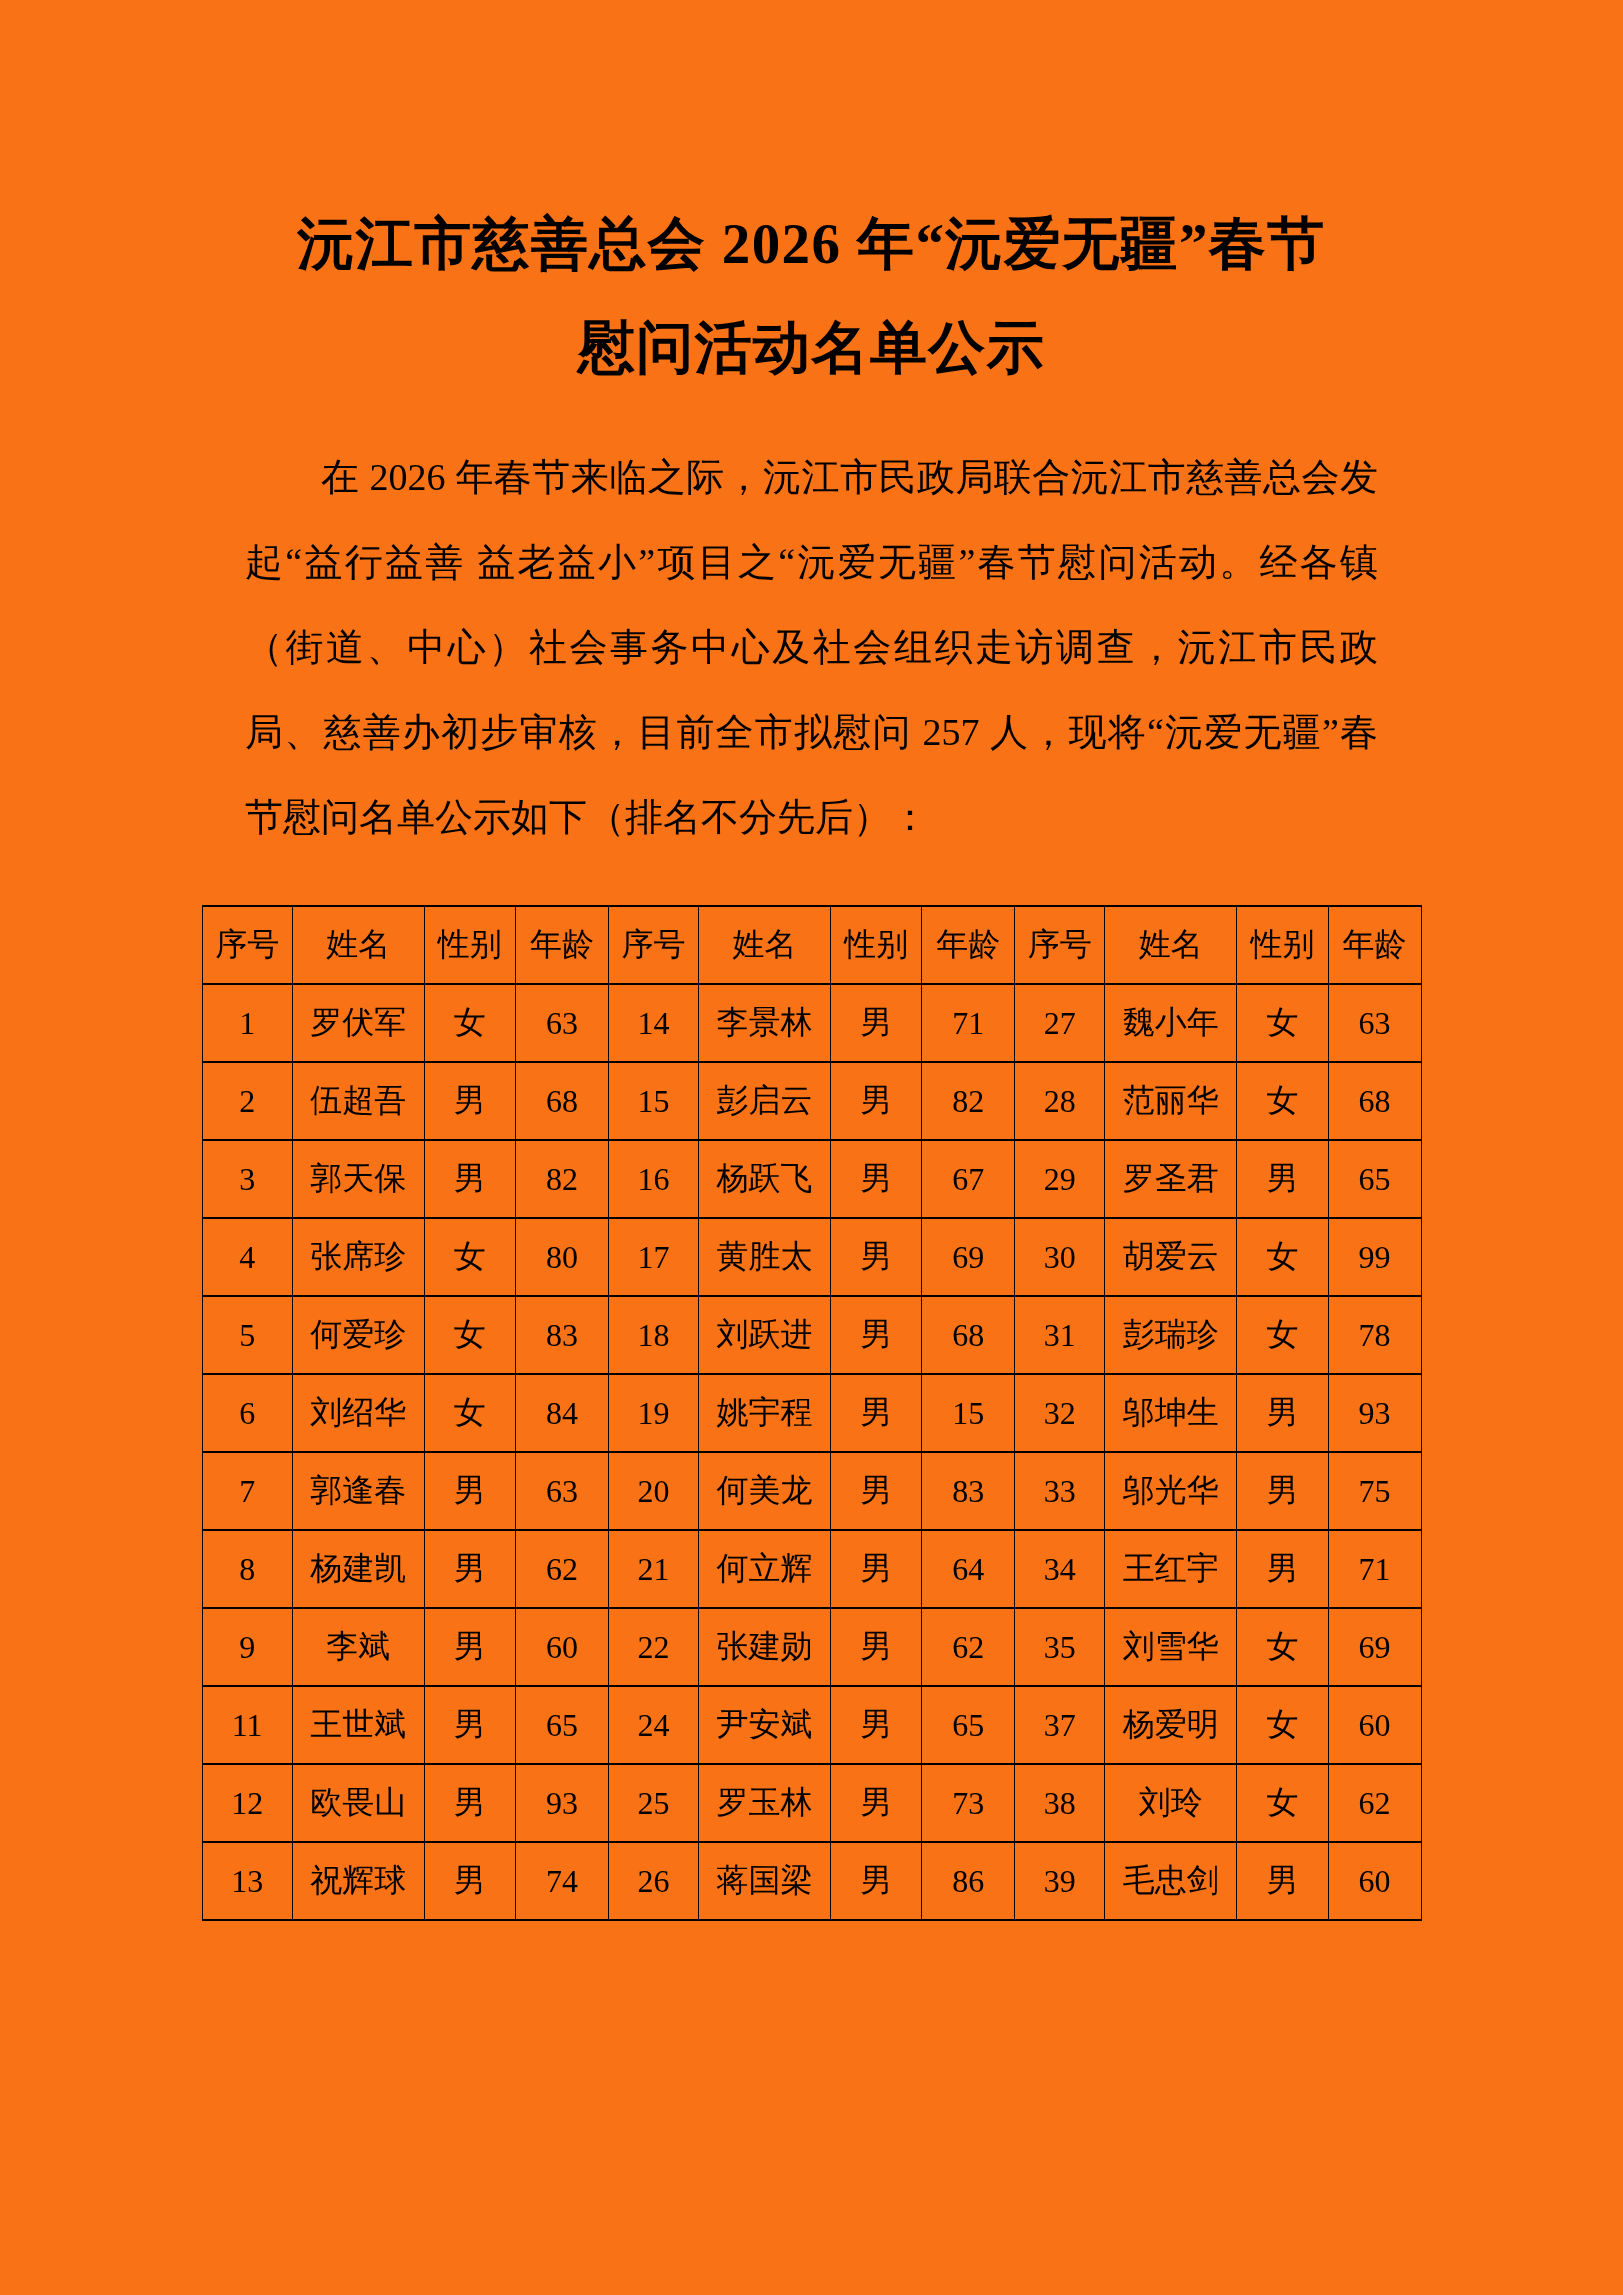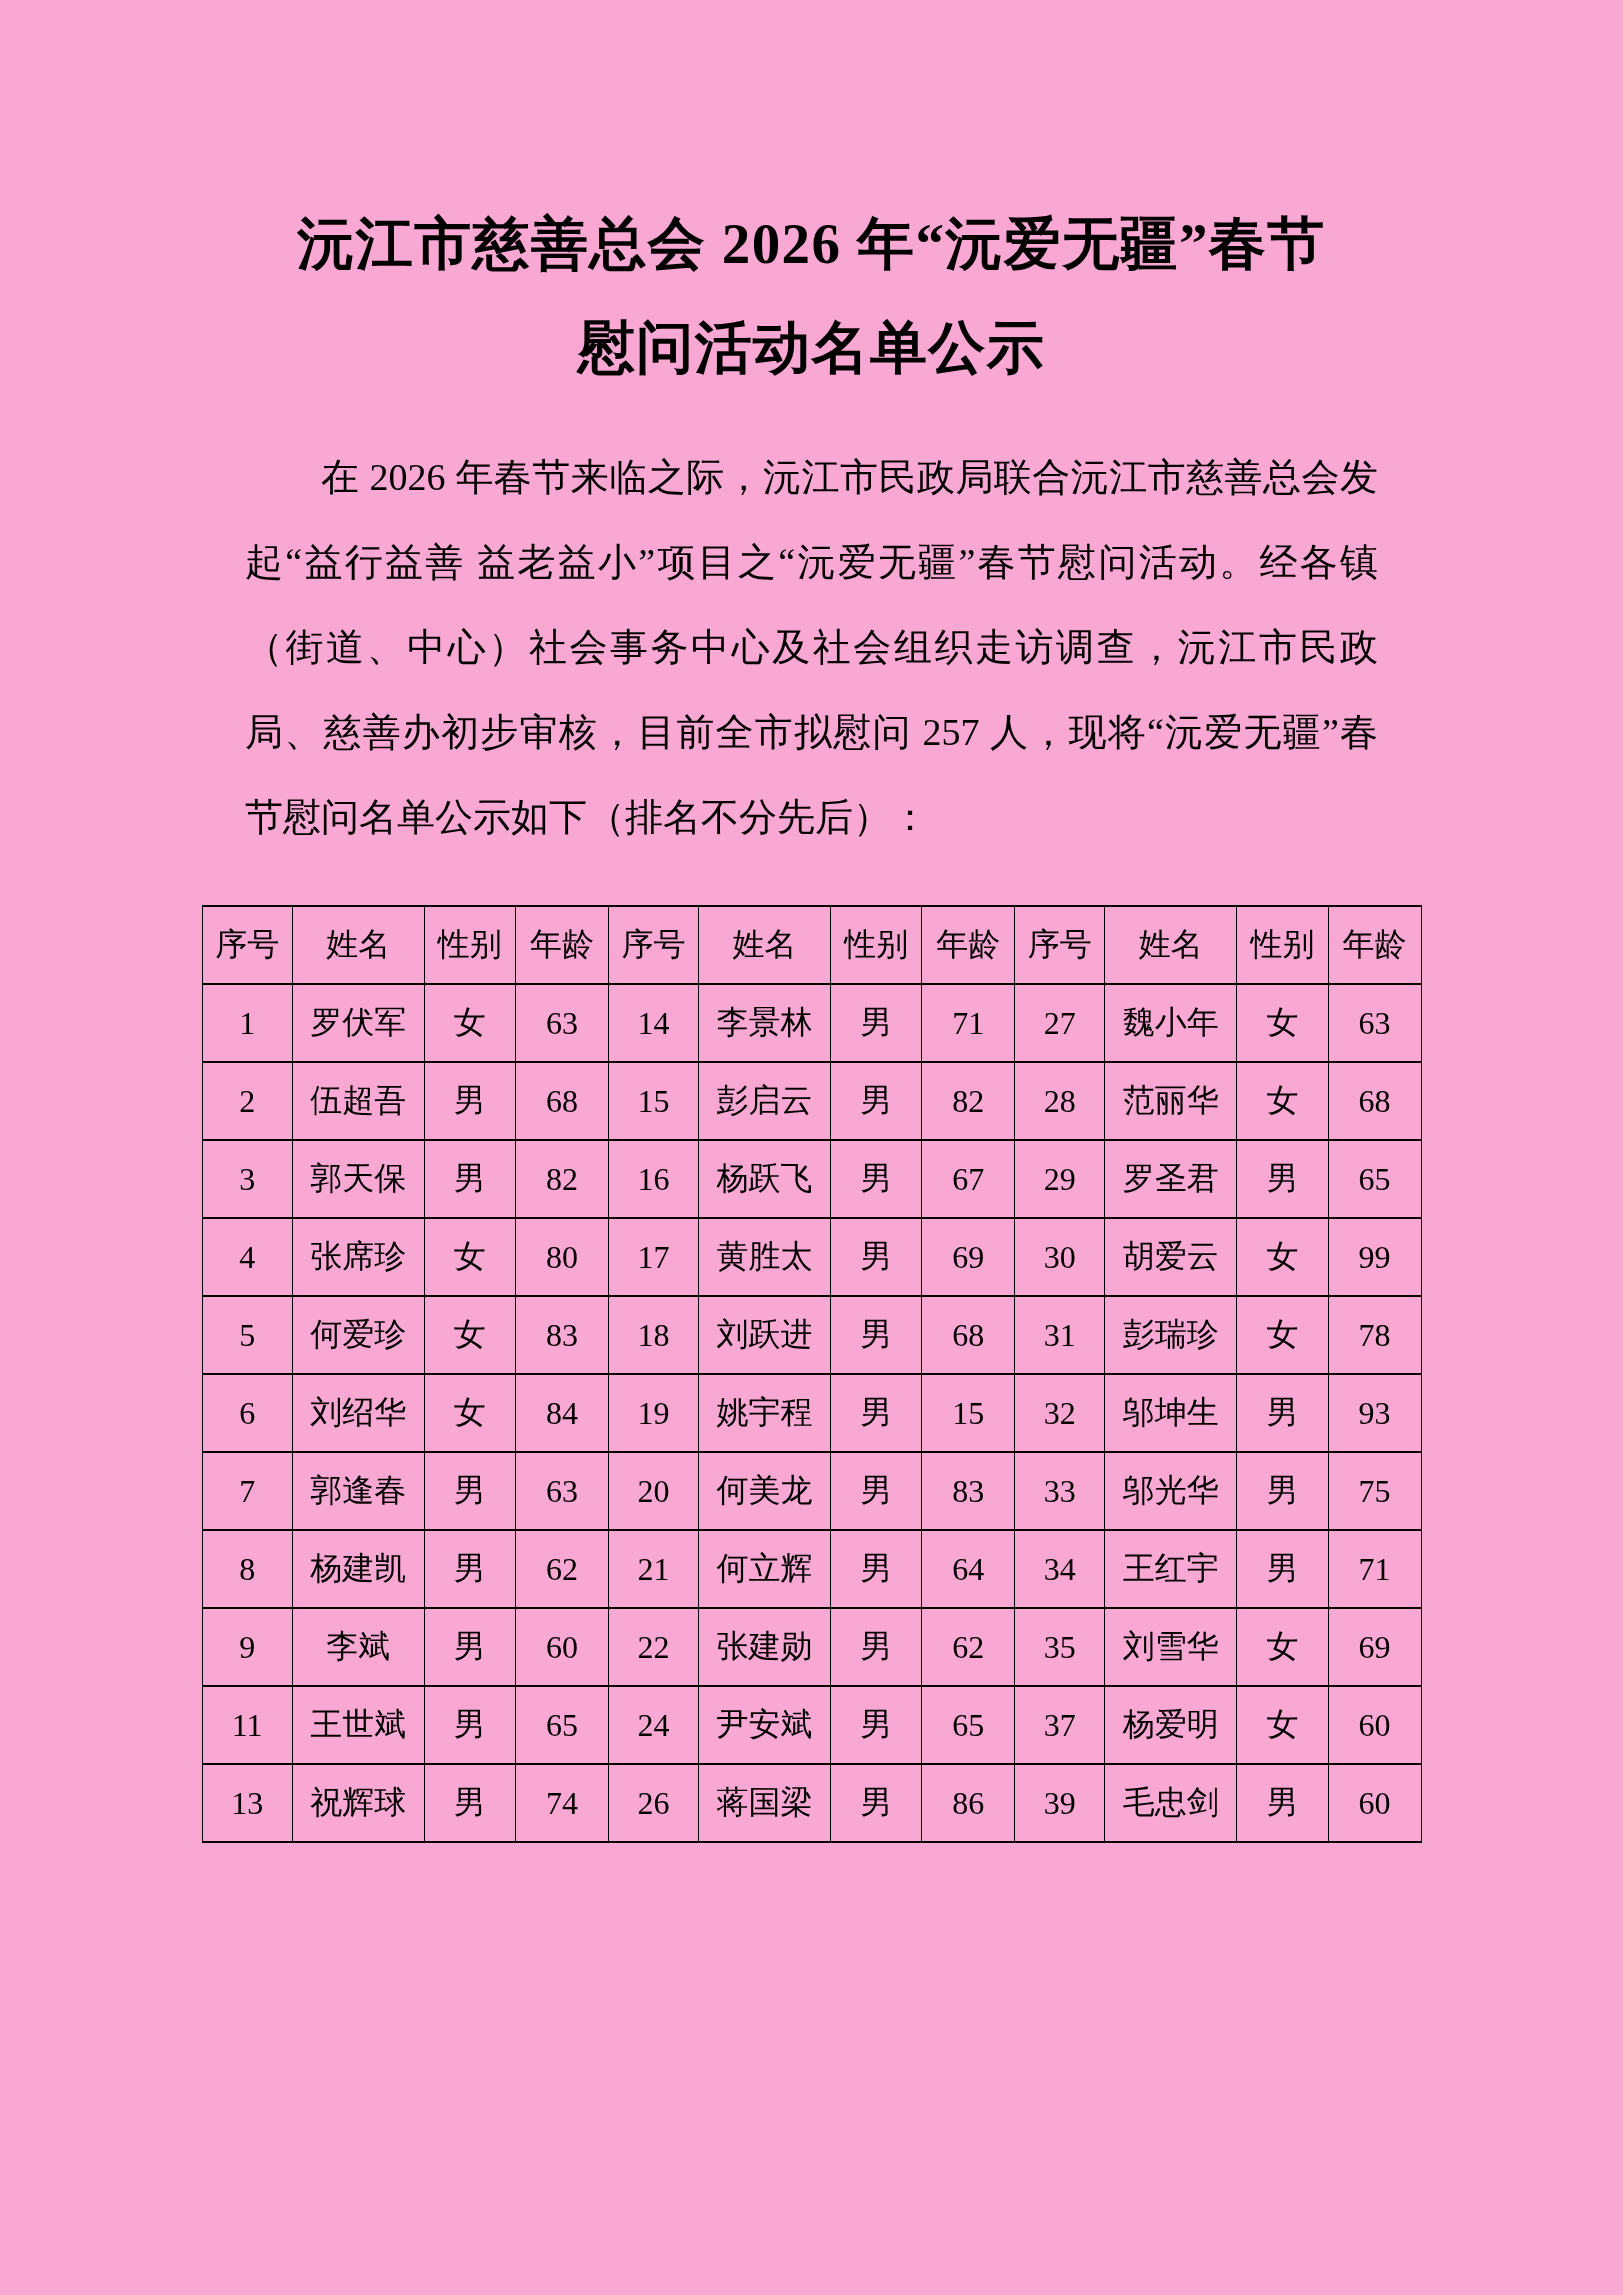--- a/index.html
+++ b/index.html
@@ -11,21 +11,21 @@
   body {
     width: 1623px;
     height: 2295px;
     color: #000000;
     font-family: "Liberation Serif", "DejaVu Serif", serif;
   }
   .page {
     position: relative;
     width: 1623px;
     height: 2295px;
-    background: #f9a8d4;
+    background: #f97316;
     overflow: hidden;
   }
   .doc-title {
     padding-top: 192px;
     text-align: center;
     font-size: 57px;
     font-weight: bold;
     line-height: 104px;
     letter-spacing: 1.4px;
   }
@@ -242,20 +242,34 @@
           <td>24</td>
           <td>尹安斌</td>
           <td>男</td>
           <td>65</td>
           <td>37</td>
           <td>杨爱明</td>
           <td>女</td>
           <td>60</td>
         </tr>
         <tr>
+          <td>12</td>
+          <td>欧畏山</td>
+          <td>男</td>
+          <td>93</td>
+          <td>25</td>
+          <td>罗玉林</td>
+          <td>男</td>
+          <td>73</td>
+          <td>38</td>
+          <td>刘玲</td>
+          <td>女</td>
+          <td>62</td>
+        </tr>
+        <tr>
           <td>13</td>
           <td>祝辉球</td>
           <td>男</td>
           <td>74</td>
           <td>26</td>
           <td>蒋国梁</td>
           <td>男</td>
           <td>86</td>
           <td>39</td>
           <td>毛忠剑</td>

